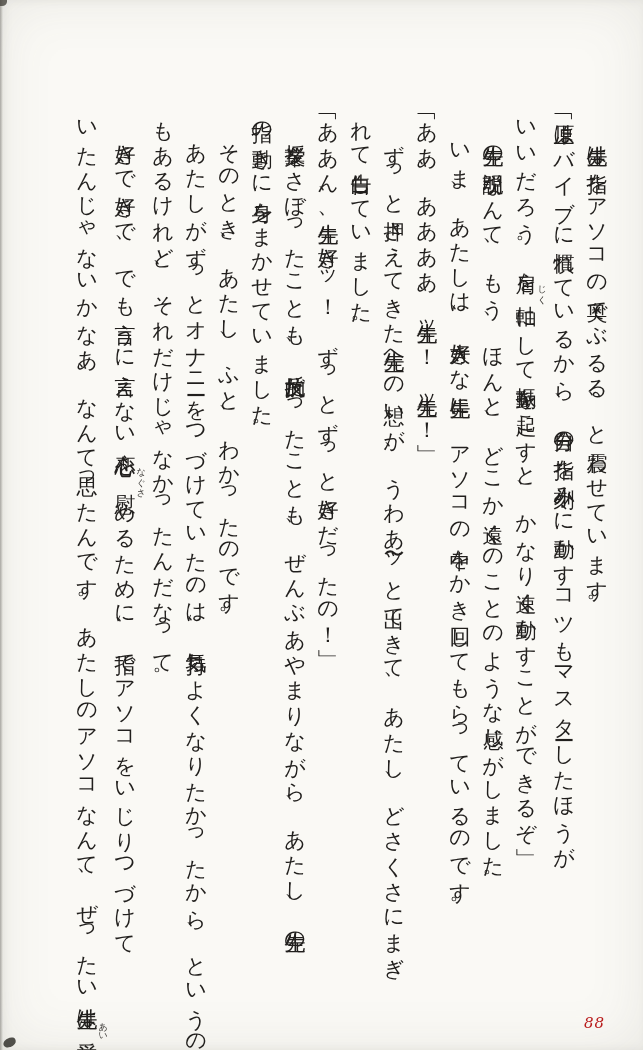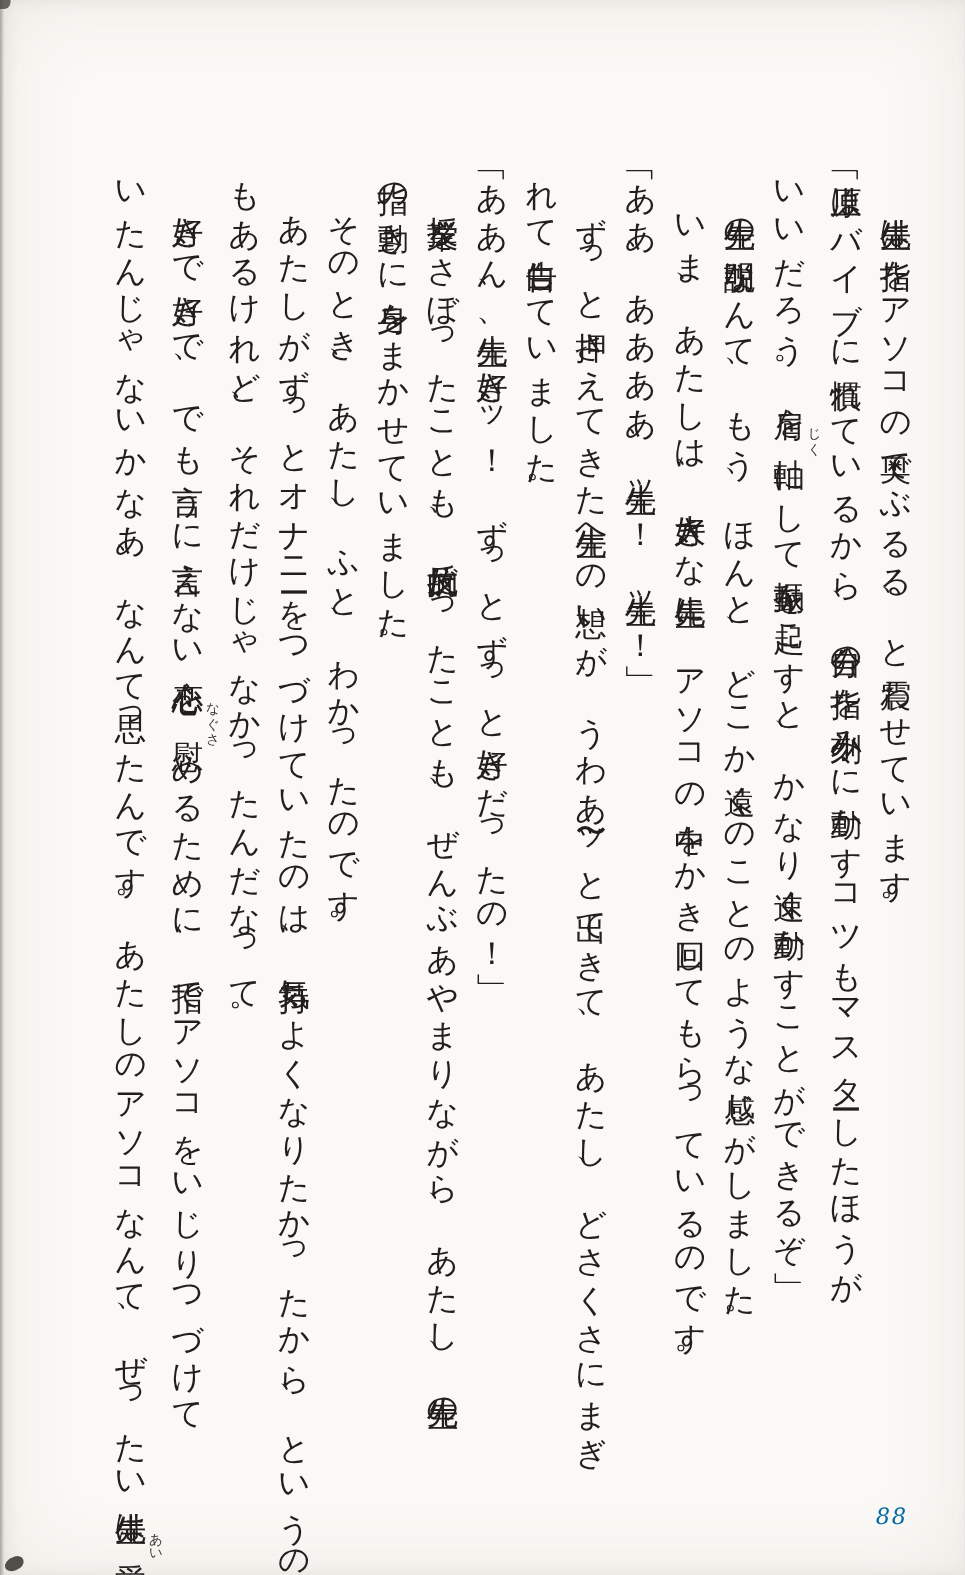--- a/index.html
+++ b/index.html
@@ -37,25 +37,25 @@
     white-space: nowrap;
   }
   ruby rt {
     font-size: 9px;
     letter-spacing: 0;
     color: #3a3835;
   }
   .page-number {
     position: absolute;
     right: 38px;
-    bottom: 30px;
+    bottom: 18px;
     font-size: 15px;
     font-style: italic;
     letter-spacing: 1px;
-    color: #0369a1;
+    color: #b91c1c;
   }
   
   .artifact { position: absolute; pointer-events: none; }
   .artifact-corner-smudge {
     left: 3px;
     bottom: 3px;
     width: 13px;
     height: 9px;
     background: #34322e;
     border-radius: 60% 40% 55% 45%;

